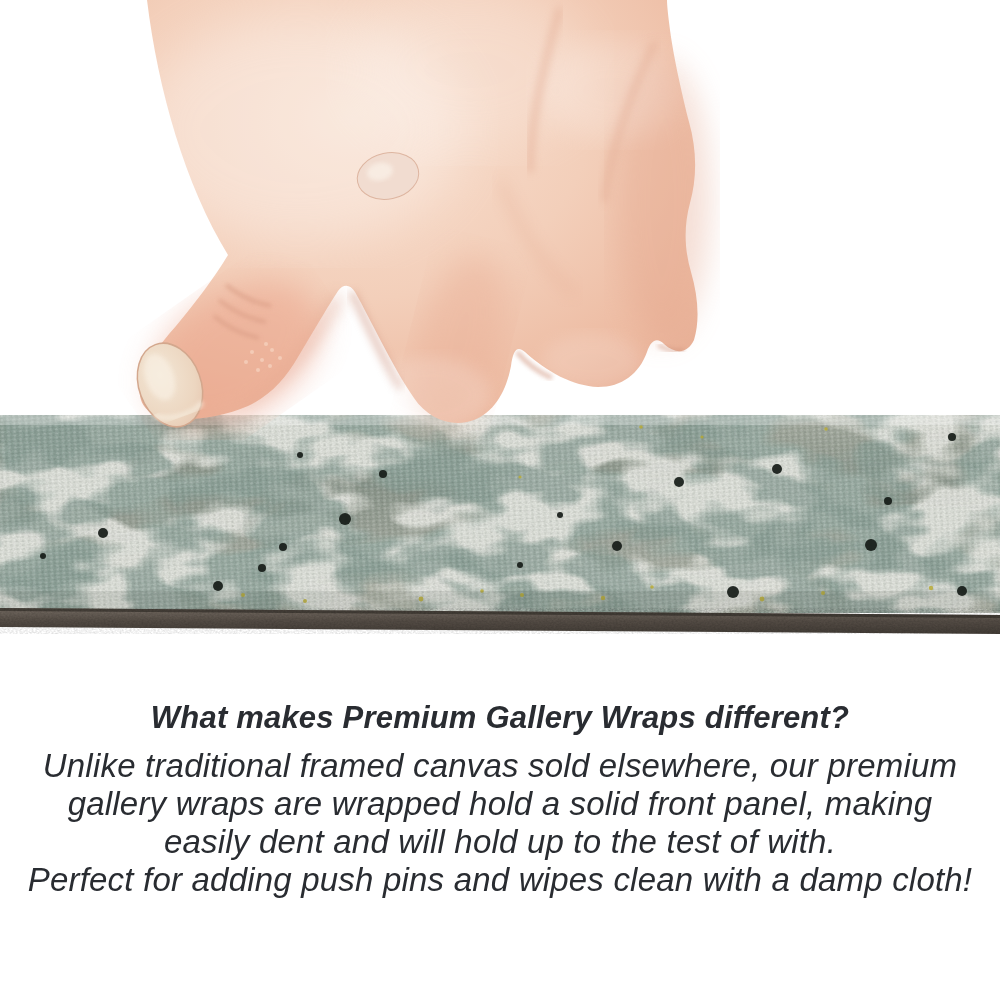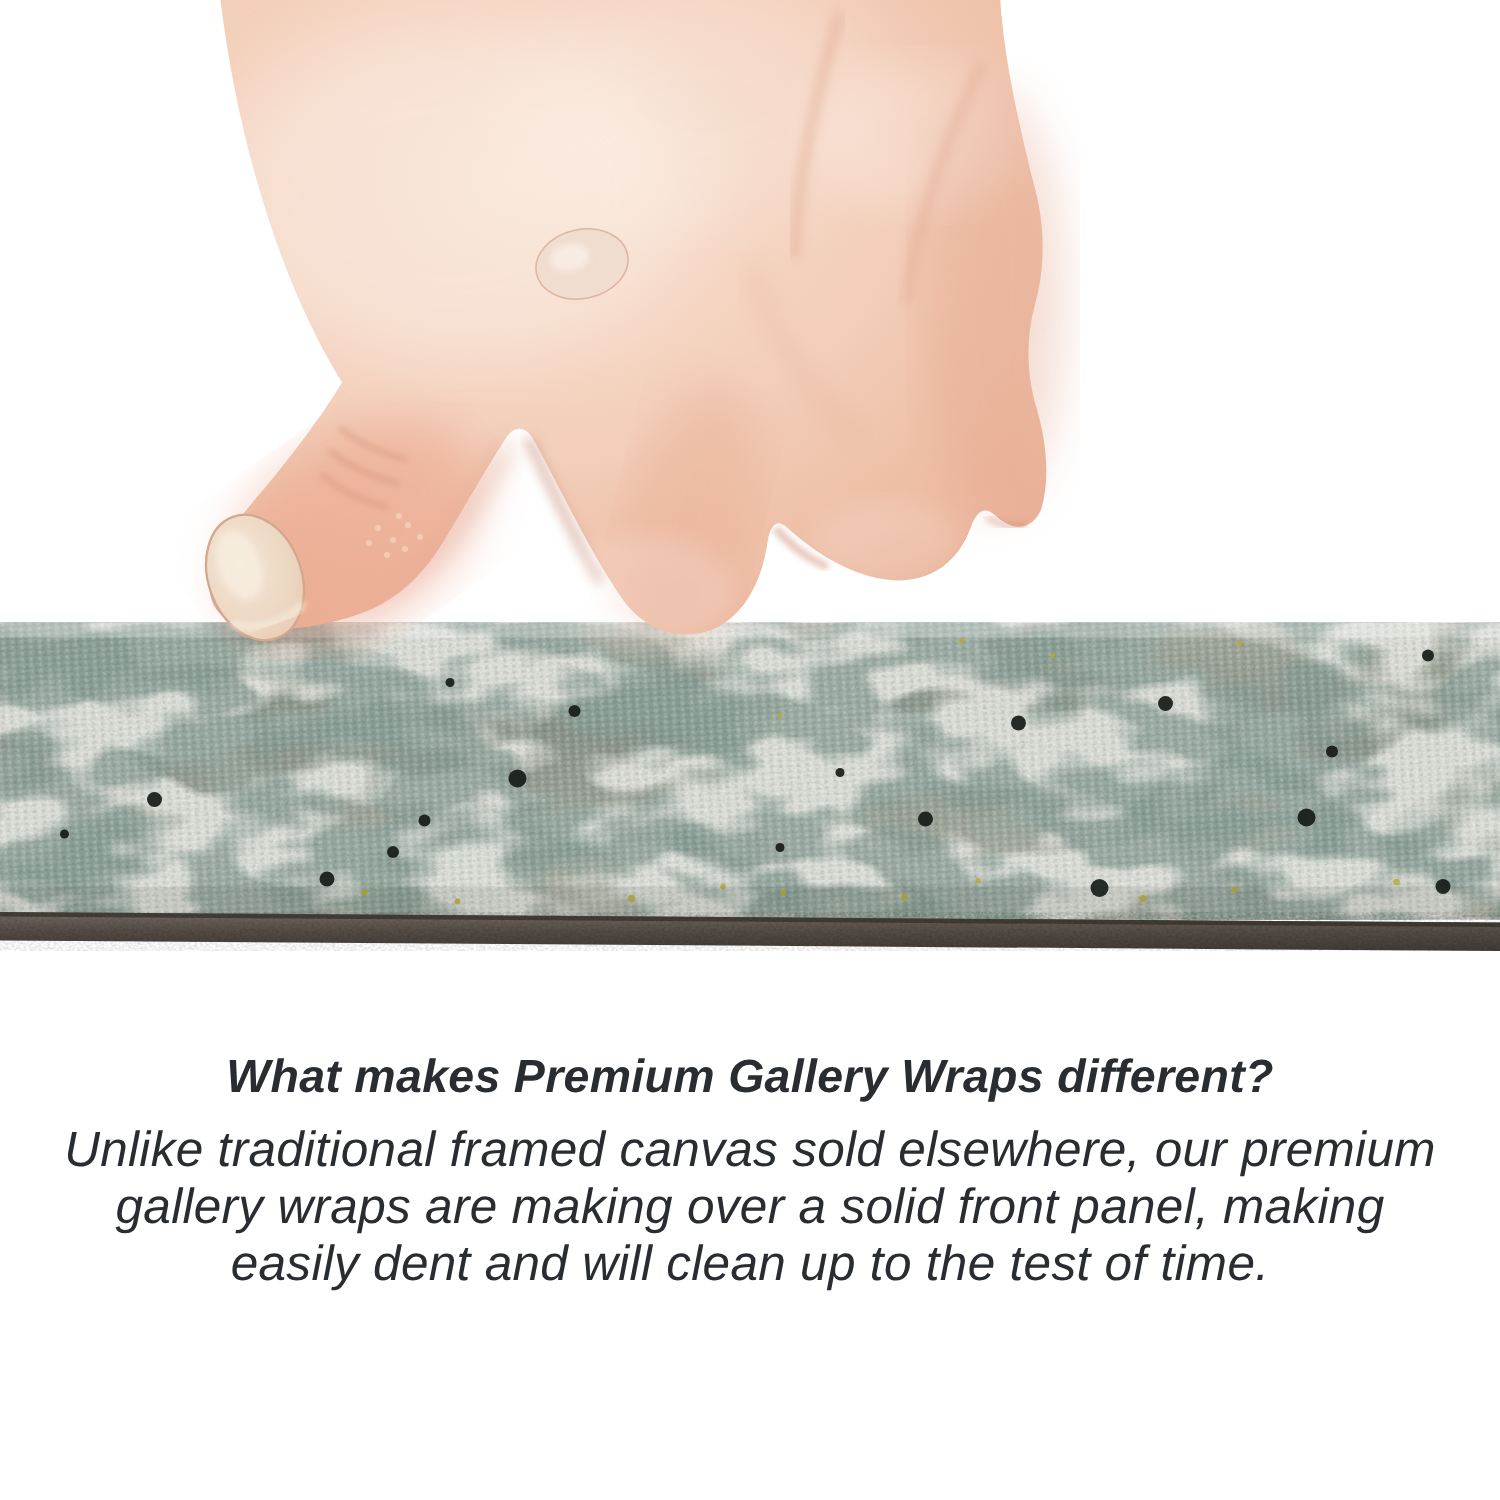--- a/index.html
+++ b/index.html
@@ -228,17 +228,18 @@
           <circle cx="246" cy="362" r="2"></circle>
         <circle cx="280" cy="358" r="2"></circle>
           <circle cx="266" cy="344" r="2"></circle>
       </g>
     </svg>
   </div>
 
   <div class="copy-block">
     <h2 class="copy-heading">What makes Premium Gallery Wraps different?</h2>
     <p class="copy-line">Unlike traditional framed canvas sold elsewhere, our premium</p>
-    <p class="copy-line">gallery wraps are making over a solid front panel, making</p>
-    <p class="copy-line">easily dent and will clean up to the test of time.</p>
+    <p class="copy-line">gallery wraps are wrapped hold a solid front panel, making</p>
+    <p class="copy-line">easily dent and will hold up to the test of with.</p>
+    <p class="copy-line">Perfect for adding push pins and wipes clean with a damp cloth!</p>
   </div>
 
 </div>
 
 </body></html>

